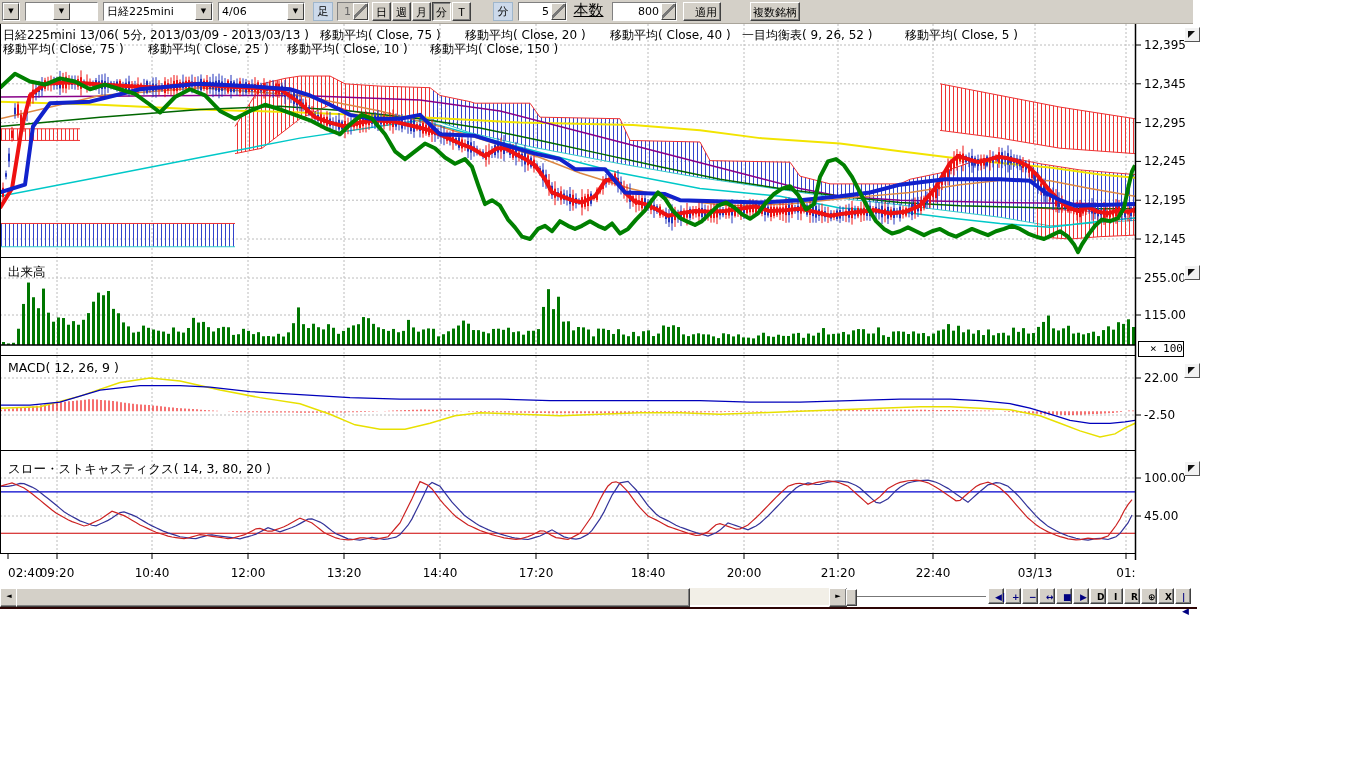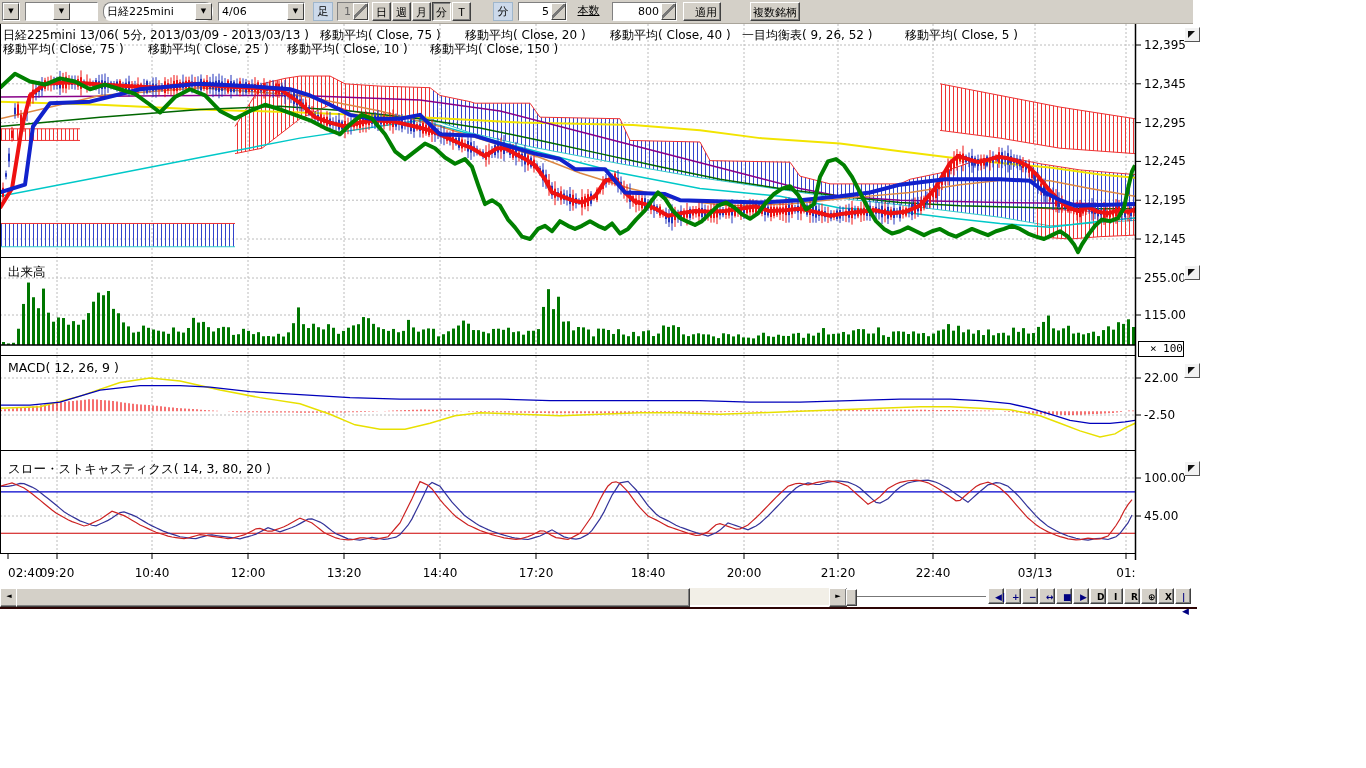--- a/index.html
+++ b/index.html
@@ -66,21 +66,21 @@
 <div id="app">
 
   <div id="toolbar">
     <div class="tb combo" style="left:2px;width:18px;">
       <span class="dd">▼</span>
     </div>
     <div class="tb combo" style="left:25px;width:73px;flex-direction:column;">
       <span class="cval">先物</span>
       <span class="dd">▼</span>
     </div>
-    <div class="tb combo" style="left:103px;width:110px;border-radius:8px;">
+    <div class="tb combo" style="left:103px;width:110px;">
       <span class="cval">日経225mini</span>
       <span class="dd">▼</span>
     </div>
     <div class="tb combo" style="left:218px;width:87px;">
       <span class="cval">4/06</span>
       <span class="dd">▼</span>
     </div>
     <span class="tb tlabel" style="left:313px;width:20px;">足</span>
     <div class="tb spin disabled" style="left:337px;width:32px;">
       <span class="sval">1</span>
@@ -91,21 +91,21 @@
         <button class="btn3d" style="width: 19px; height: 19px; margin-right: 1px; line-height: 16px;">週</button>
         <button class="btn3d" style="width: 19px; height: 19px; margin-right: 1px; line-height: 16px;">月</button>
         <button class="btn3d pressed" style="width: 19px; height: 19px; margin-right: 1px; line-height: 16px;">分</button>
         <button class="btn3d" style="width: 19px; height: 19px; margin-right: 1px; line-height: 16px;">T</button>
       </div>
     <span class="tb tlabel" style="left:493px;width:20px;">分</span>
     <div class="tb spin" style="left:518px;width:49px;">
       <span class="sval">5</span>
       <span class="spinner"></span>
     </div>
-    <span class="tb tlabel plain" style="left:570px;width:37px;font-size:11px;text-decoration:underline;">本数</span>
+    <span class="tb tlabel plain" style="left:570px;width:37px;font-size:15px;text-decoration:underline;">本数</span>
     <div class="tb spin" style="left:612px;width:65px;">
       <span class="sval">800</span>
       <span class="spinner"></span>
     </div>
     <button class="tb btn3d" style="left:683px;width:38px;padding-left:8px;">適用</button>
     <button class="tb btn3d" style="left:750px;width:50px;">複数銘柄</button>
   </div>
 
   <div id="chart-wrap">
     <svg id="chart-svg" width="1200" height="584" viewBox="0 24 1200 584">

